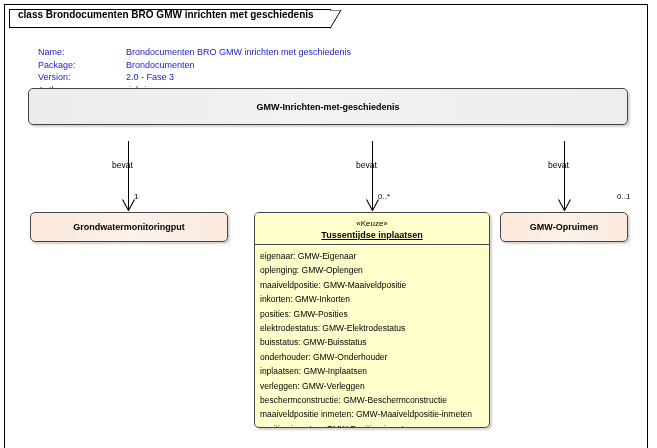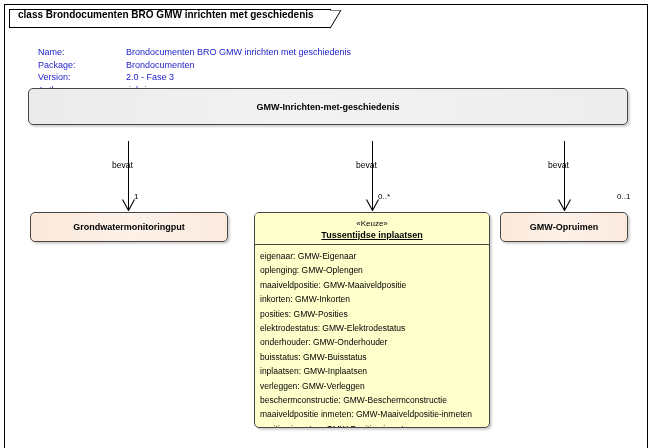--- a/index.html
+++ b/index.html
@@ -308,22 +308,22 @@
     <span id="box-keuze-stereotype">«Keuze»</span>
     <span id="box-keuze-title">Tussentijdse inplaatsen</span>
   </div>
   <div id="box-keuze-attrs">
     <span class="attr-row">eigenaar: GMW-Eigenaar</span>
     <span class="attr-row">oplenging: GMW-Oplengen</span>
     <span class="attr-row">maaiveldpositie: GMW-Maaiveldpositie</span>
     <span class="attr-row">inkorten: GMW-Inkorten</span>
     <span class="attr-row">posities: GMW-Posities</span>
     <span class="attr-row">elektrodestatus: GMW-Elektrodestatus</span>
+    <span class="attr-row">buisstatus: GMW-Buisstatus</span>
     <span class="attr-row">onderhouder: GMW-Onderhouder</span>
-    <span class="attr-row">buisstatus: GMW-Buisstatus</span>
     <span class="attr-row">inplaatsen: GMW-Inplaatsen</span>
     <span class="attr-row">verleggen: GMW-Verleggen</span>
     <span class="attr-row">beschermconstructie: GMW-Beschermconstructie</span>
     <span class="attr-row">maaiveldpositie inmeten: GMW-Maaiveldpositie-inmeten</span>
     <span class="attr-row">posities inmeten: GMW-Posities-inmeten</span>
   </div>
 </div>
 
 <div class="uml-box" id="box-opruimen">
   <span id="box-opruimen-title">GMW-Opruimen</span>

